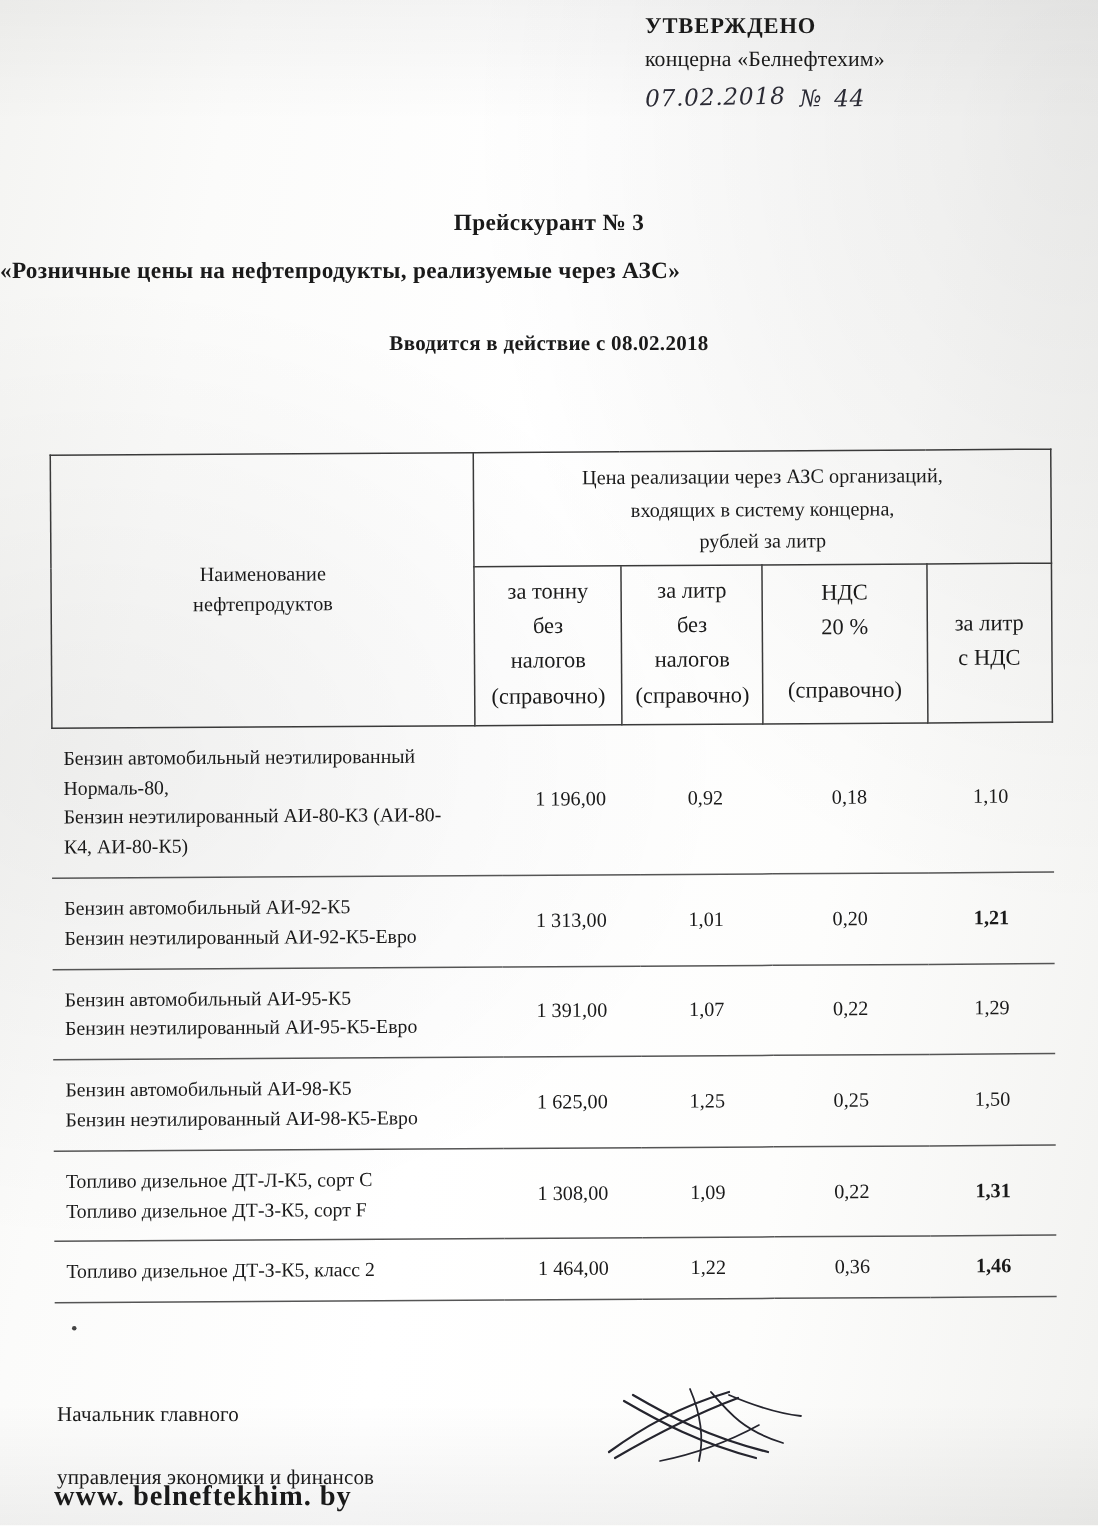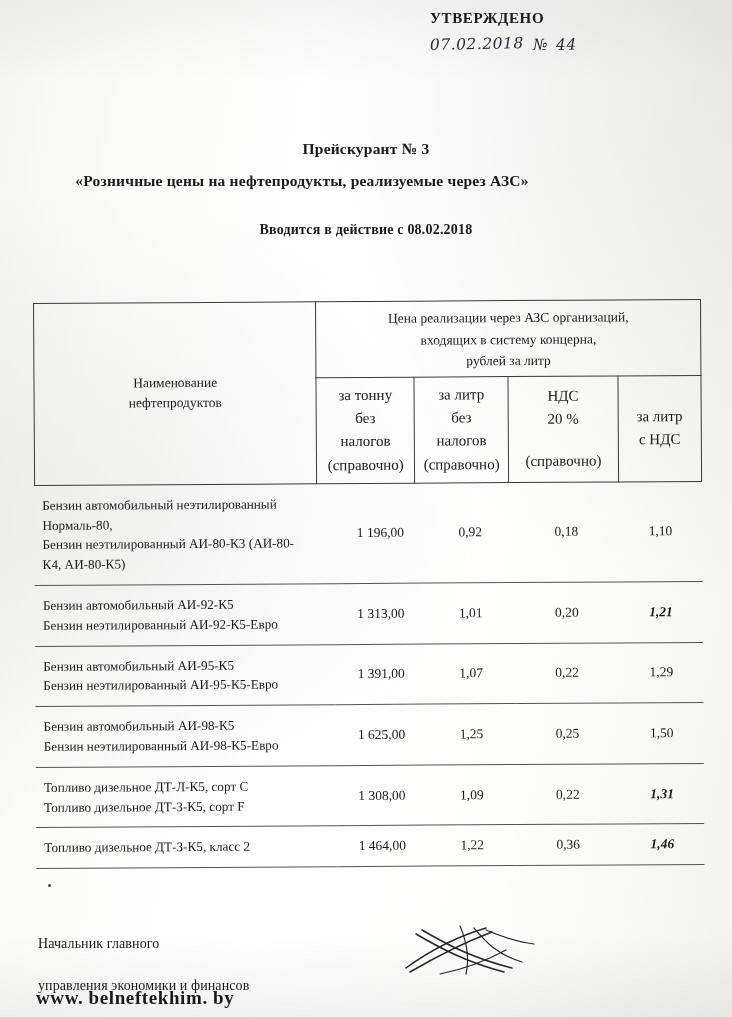--- a/index.html
+++ b/index.html
@@ -75,21 +75,20 @@
     text-align: center;
     font-weight: 700;
     font-size: 15.5px;
     letter-spacing: 0.2px;
   }
   .doc-subtitle {
     position: absolute;
     top: 172px;
     left: 0;
     width: 604px;
-    text-align: center;
     font-weight: 700;
     font-size: 15.5px;
     letter-spacing: 0.2px;
   }
   .doc-effective {
     position: absolute;
     top: 222px;
     left: 0;
     width: 732px;
     text-align: center;
@@ -150,21 +149,21 @@
   }
   table.price tr.data td.name {
     text-align: left;
     padding-left: 8px;
     line-height: 1.5;
   }
   table.price tr.data td.num {
     text-align: center;
     font-size: 13.5px;
   }
-  table.price tr.data td.num.bold { font-weight: 700; font-style: italic; }
+  table.price tr.data td.num.bold { font-weight: 700; }
   table.price tr.sep td {
     border: none;
     border-top: 1px solid #555;
     height: 0;
     padding: 0;
     font-size: 0;
     line-height: 0;
   }
   .tbl-body-outer {
     border-left: none;
@@ -223,20 +222,21 @@
   }
 </style>
 </head>
 <body>
 
 <div class="page">
   <div class="content">
 
     <div class="approval">
       <div class="a-title">УТВЕРЖДЕНО</div>
+      <div class="a-line">концерна «Белнефтехим»</div>
       <div>
         <span class="handwritten">07.02.2018</span>
         <span class="handwritten" style="margin-left:6px;">№</span>
         <span class="handwritten num" style="margin-left:4px;">44</span>
       </div>
     </div>
 
     <div class="doc-title">Прейскурант № 3</div>
     <div class="doc-subtitle">«Розничные цены на нефтепродукты, реализуемые через АЗС»</div>
     <div class="doc-effective">Вводится в действие с 08.02.2018</div>

